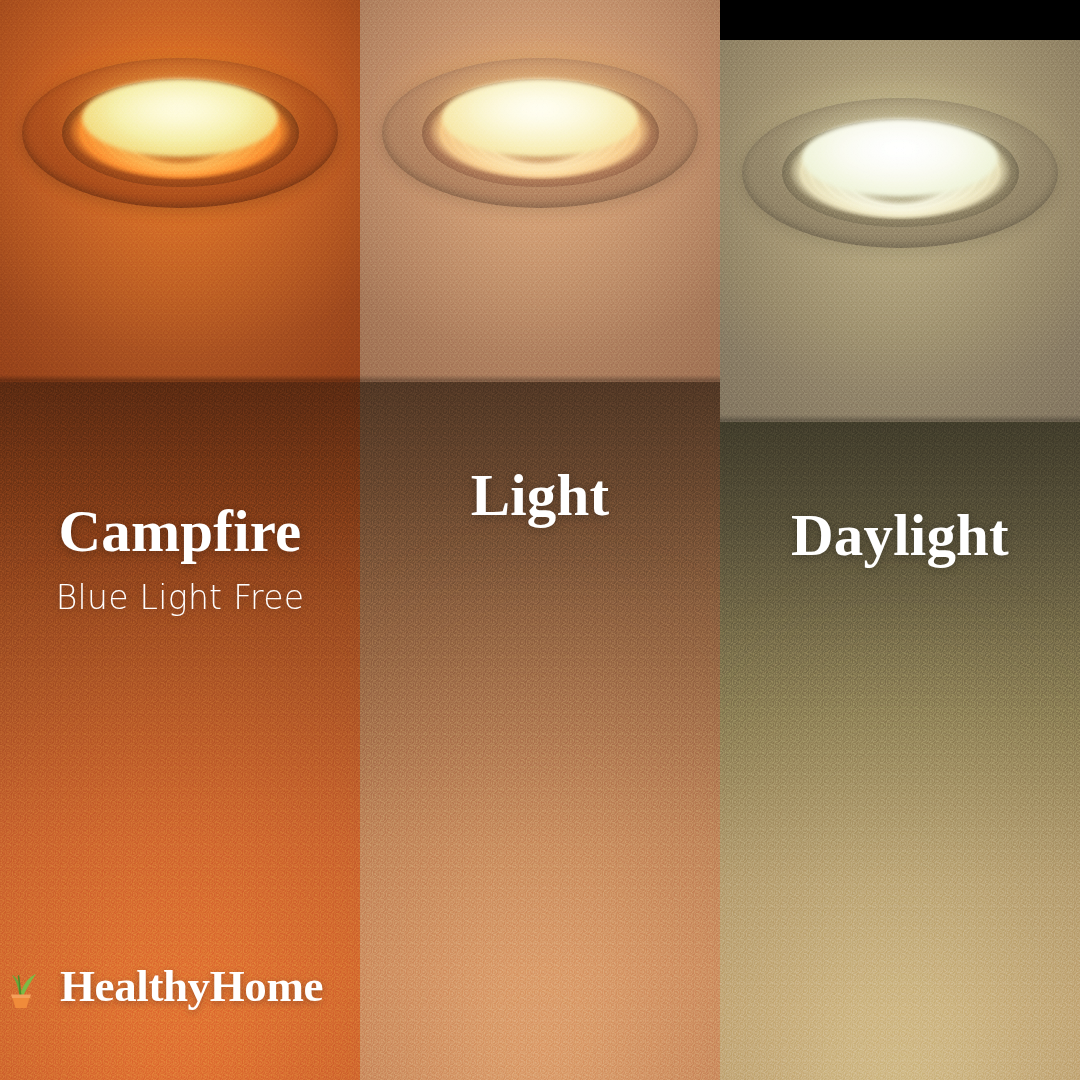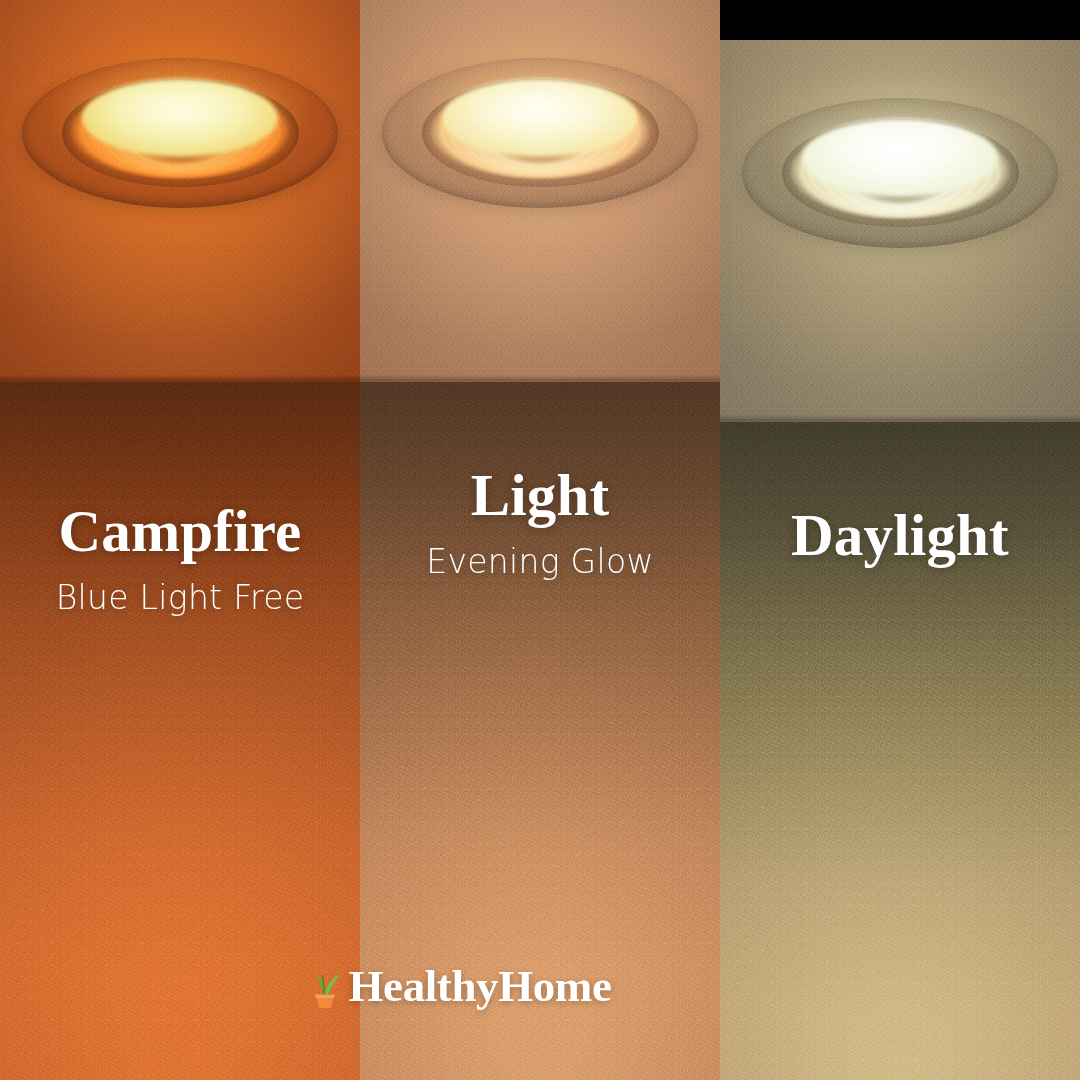--- a/index.html
+++ b/index.html
@@ -171,22 +171,22 @@
     text-shadow: 0 2px 8px rgba(0,0,0,.28);
   }
 
   
   .logo {
     position: absolute;
     left: 0; top: 962px;
     width: 916px;
     display: flex;
     align-items: center;
-    justify-content: center;
-    gap: 4px;
+    justify-content: flex-start;
+    gap: 20px;
   }
   .logo-mark { width: 40px; height: 48px; display: block; }
   .logo-text {
     font-family: "Liberation Serif", serif;
     font-weight: 700;
     font-size: 45px;
     line-height: 1;
     color: #ffffff;
     letter-spacing: -.4px;
     text-shadow: 0 2px 7px rgba(0,0,0,.28);
@@ -260,21 +260,20 @@
 
     <div class="wall">
       <div class="wall-base" style="background:linear-gradient(to bottom, #6d4a31 0%, #775135 16%, #9b6b47 42%, #bd855a 66%, #c98c60 84%, #c5885d 100%);"></div>
       <div class="wall-pool" style="background:radial-gradient(ellipse at 50% 62%, rgba(255,198,140,.48) 0%, rgba(224,162,110,.24) 45%, rgba(224,162,110,0) 72%);"></div>
       <div class="wall-top-shade" style="background:linear-gradient(to bottom, rgba(0,0,0,.24) 0%, rgba(0,0,0,.07) 55%, rgba(0,0,0,0) 100%);"></div>
       <div class="texture"></div>
     </div>
 
     <div class="caption" style="top:466px;">
       <div class="caption-title">Light</div>
-      <div class="caption-sub">Evening Glow</div>
     </div>
   </div>
 
   <div class="panel panel-daylight">
     <div class="ceiling">
       <div class="ceiling-base" style="background:radial-gradient(ellipse 78% 62% at 50% 30%, #a89775 0%, #9b8b6c 40%, #8e8063 76%, #857862 100%);"></div>
       <div class="ceiling-glow" style="background:radial-gradient(ellipse at 50% 52%, rgba(232,222,170,.46) 0%, rgba(195,182,141,.24) 44%, rgba(195,182,141,0) 72%);"></div>
 
       <div class="fixture">
         <div class="halo" style="background:radial-gradient(ellipse at 50% 52%, rgba(245,240,195,.78) 0%, rgba(240,231,168,.34) 50%, rgba(240,231,168,0) 78%);"></div>

